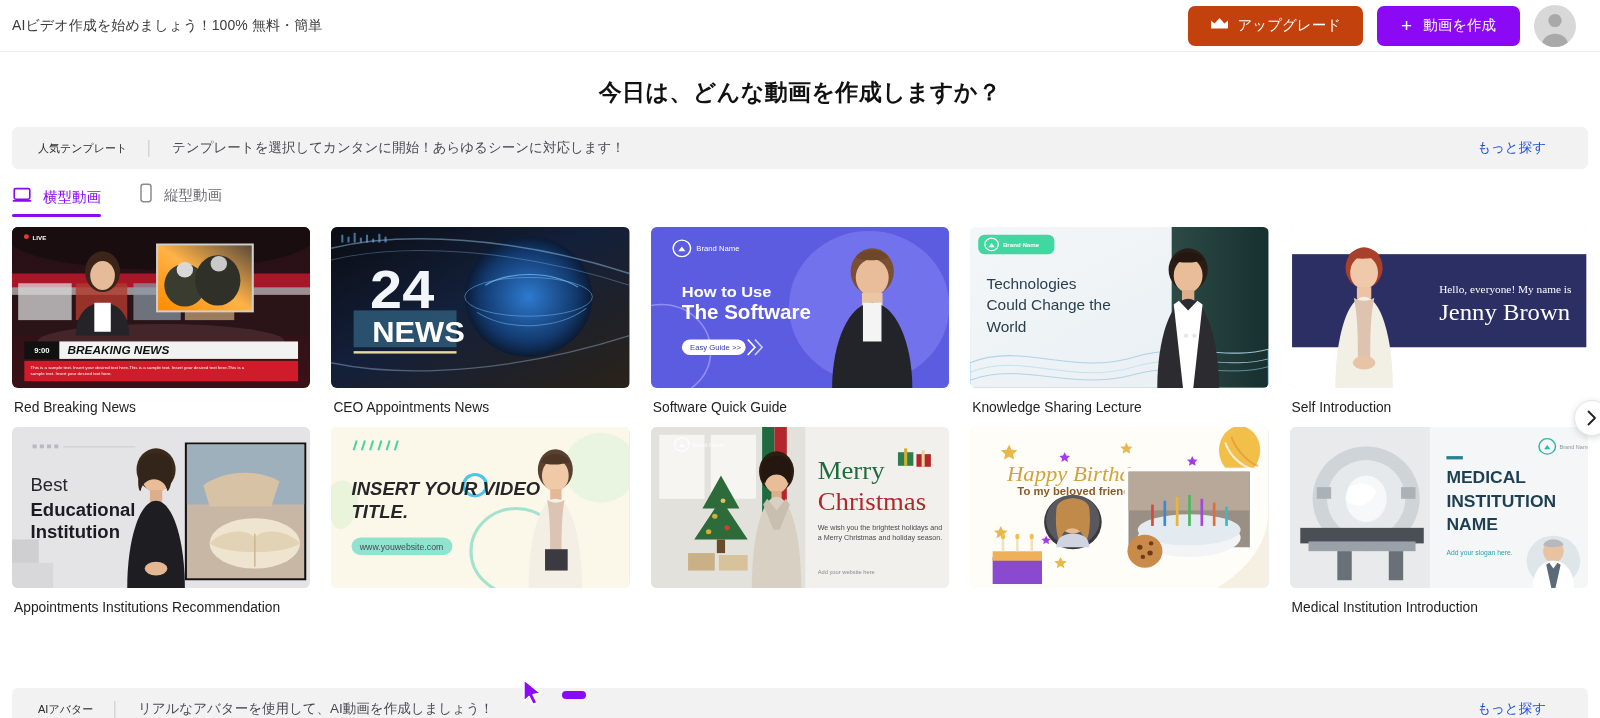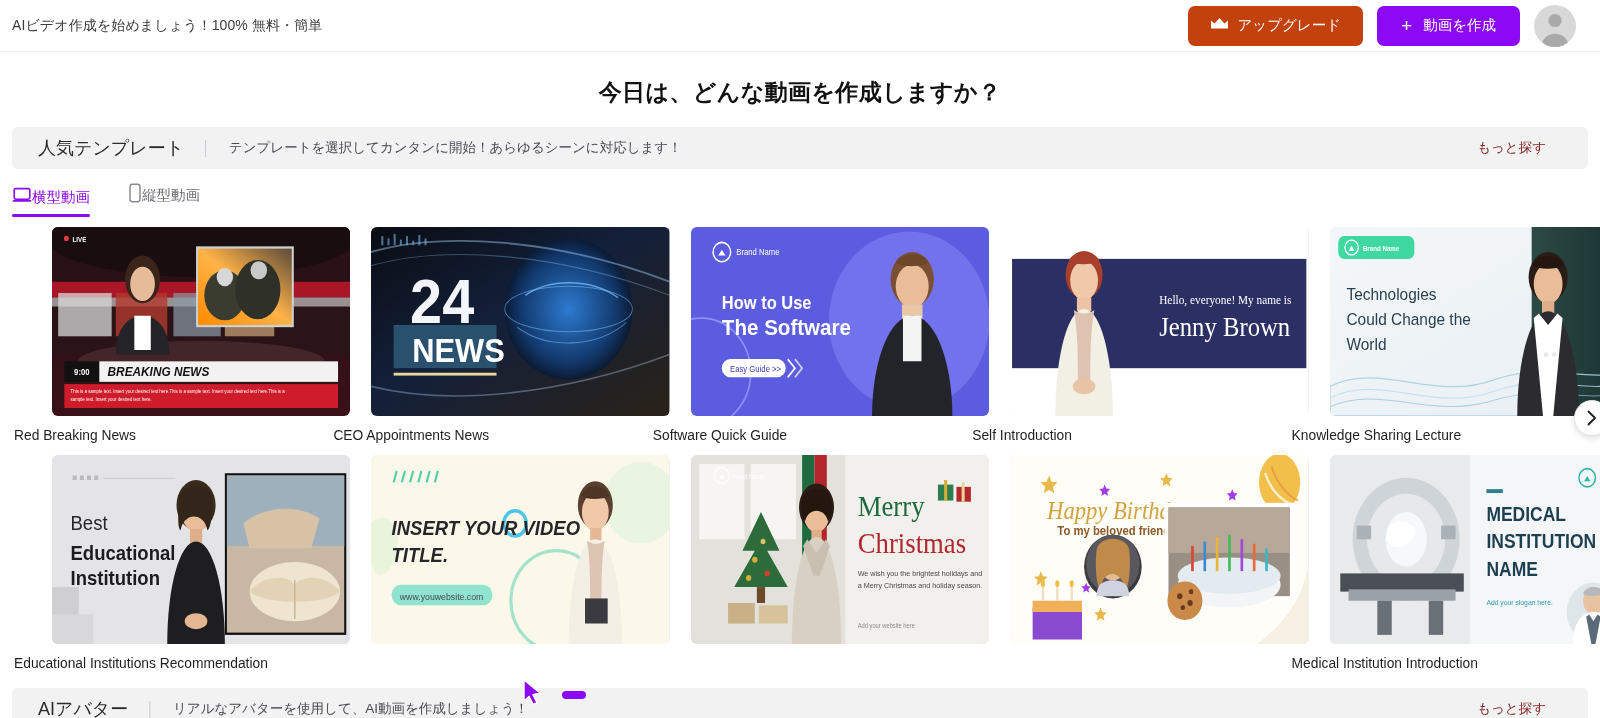--- a/index.html
+++ b/index.html
@@ -85,55 +85,55 @@
   .section-banner {
     margin: 0 12px;
     height: 42px;
     background: #f2f2f3;
     border-radius: 6px;
     display: flex;
     align-items: center;
     padding: 0 18px 0 26px;
   }
   .banner-title {
-    font-size: 18px;
+    font-size: 11px;
     color: #2b2b2b;
     white-space: nowrap;
   }
   .banner-sep {
     color: #c9c9cf;
     margin: 0 18px;
     font-size: 14px;
   }
   .banner-sub {
     font-size: 13.5px;
     color: #4a4a52;
     white-space: nowrap;
   }
   .banner-more {
     margin-left: auto;
     font-size: 13.5px;
-    color: #7f1d1d;
+    color: #1d4ed8;
     cursor: pointer;
     padding-right: 24px;
     white-space: nowrap;
   }
 
   
   .tabs {
     display: flex;
     align-items: flex-end;
     gap: 38px;
     padding: 16px 0 0 12px;
     height: 48px;
   }
   .tab {
     display: flex;
     align-items: center;
-    gap: 0;
+    gap: 11px;
     padding-bottom: 10px;
     cursor: pointer;
     position: relative;
   }
   .tab-label { font-size: 14.5px; white-space: nowrap; }
   .tab.active .tab-label { color: #8b09f5; }
   .tab.inactive .tab-label { color: #6c6c74; }
   .tab.active::after {
     content: "";
     position: absolute;
@@ -148,26 +148,25 @@
     padding: 10px 12px 0 12px;
     display: grid;
     grid-template-columns: repeat(5, 1fr);
     column-gap: 21px;
     row-gap: 12px;
     position: relative;
   }
   .card { cursor: pointer; }
   .thumb {
     width: 100%;
-    height: 189px;
+    height: 161px;
     border-radius: 6px;
     overflow: hidden;
     position: relative;
     background: #e9e9ec;
-    margin-left: 40px;
   }
   .thumb svg { display: block; width: 100%; height: 100%; }
   .card-title {
     font-size: 13.8px;
     color: #1f1f1f;
     padding: 12px 2px 0;
     white-space: nowrap;
     overflow: hidden;
     text-overflow: ellipsis;
   }
@@ -395,40 +394,20 @@
         <path d="M176 166c0-48 17-88 39-88s39 40 39 88z" fill="#23242a"></path>
         <path d="M206 78h18v40h-18z" fill="#f4f4f4"></path>
       </svg>
     </div>
     <div class="card-title">Software Quick Guide</div>
   </div>
 
   <div class="card">
     <div class="thumb">
       <svg viewBox="0 0 290 166" preserveAspectRatio="none">
-        <rect width="290" height="166" fill="#ffffff"></rect>
-        <rect x="2" y="28" width="286" height="96" fill="#2b2f63"></rect>
-        <text x="145" y="68" font-family="Liberation Serif, serif" font-size="11" fill="#ffffff">Hello, everyone! My name is</text>
-        <text x="145" y="96" font-family="Liberation Serif, serif" font-size="24" fill="#ffffff">Jenny Brown</text>
-
-        <ellipse cx="72" cy="42" rx="18" ry="21" fill="#a8402a"></ellipse>
-        <ellipse cx="72" cy="47" rx="13.5" ry="17" fill="#f0c9ab"></ellipse>
-        <path d="M57 30c4-10 26-10 30 0-7 3-23 4-30 0z" fill="#a8402a"></path>
-        <rect x="65" y="62" width="14" height="12" fill="#eec3a4"></rect>
-        <path d="M44 166c0-52 12-94 28-94s28 42 28 94z" fill="#f2efe5"></path>
-        <path d="M62 73c4 18 4 44 4 62h12c0-18 0-44 4-62-6 4-14 4-20 0z" fill="#ddc3b0"></path>
-        <ellipse cx="72" cy="140" rx="11" ry="7" fill="#e8c3a6"></ellipse>
-      </svg>
-    </div>
-    <div class="card-title">Self Introduction</div>
-  </div>
-
-  <div class="card">
-    <div class="thumb">
-      <svg viewBox="0 0 290 166" preserveAspectRatio="none">
         <defs>
           <linearGradient id="g5bg" x1="0" y1="0" x2="1" y2="1">
               <stop offset="0" stop-color="#f4f7f9"></stop>
               <stop offset="1" stop-color="#e7eef3"></stop>
             </linearGradient>
           <linearGradient id="g5dark" x1="0" y1="0" x2="1" y2="0">
               <stop offset="0" stop-color="#2c4a46"></stop>
               <stop offset="1" stop-color="#17302f"></stop>
             </linearGradient>
         </defs>
@@ -451,20 +430,40 @@
         <rect x="206" y="65" width="12" height="12" fill="#ddae89"></rect>
         <path d="M182 166c0-50 13-92 30-92s30 42 30 92z" fill="#2b2b30"></path>
         <path d="M203 76l9 10 9-10 5 4-9 86h-10l-9-86z" fill="#ffffff"></path>
         <circle cx="210" cy="112" r="2.2" fill="#e8e8e8"></circle>
         <circle cx="218" cy="112" r="2.2" fill="#e8e8e8"></circle>
       </svg>
     </div>
     <div class="card-title">Knowledge Sharing Lecture</div>
   </div>
 
+  <div class="card">
+    <div class="thumb">
+      <svg viewBox="0 0 290 166" preserveAspectRatio="none">
+        <rect width="290" height="166" fill="#ffffff"></rect>
+        <rect x="2" y="28" width="286" height="96" fill="#2b2f63"></rect>
+        <text x="145" y="68" font-family="Liberation Serif, serif" font-size="11" fill="#ffffff">Hello, everyone! My name is</text>
+        <text x="145" y="96" font-family="Liberation Serif, serif" font-size="24" fill="#ffffff">Jenny Brown</text>
+
+        <ellipse cx="72" cy="42" rx="18" ry="21" fill="#a8402a"></ellipse>
+        <ellipse cx="72" cy="47" rx="13.5" ry="17" fill="#f0c9ab"></ellipse>
+        <path d="M57 30c4-10 26-10 30 0-7 3-23 4-30 0z" fill="#a8402a"></path>
+        <rect x="65" y="62" width="14" height="12" fill="#eec3a4"></rect>
+        <path d="M44 166c0-52 12-94 28-94s28 42 28 94z" fill="#f2efe5"></path>
+        <path d="M62 73c4 18 4 44 4 62h12c0-18 0-44 4-62-6 4-14 4-20 0z" fill="#ddc3b0"></path>
+        <ellipse cx="72" cy="140" rx="11" ry="7" fill="#e8c3a6"></ellipse>
+      </svg>
+    </div>
+    <div class="card-title">Self Introduction</div>
+  </div>
+
   <div class="next-arrow">
     <svg width="12" height="16" viewBox="0 0 12 16">
         <path d="M2.5 1.5L9 8l-6.5 6.5" fill="none" stroke="#1f1f1f" stroke-width="1.8" stroke-linecap="round" stroke-linejoin="round"></path>
       </svg>
   </div>
 
   <div class="card">
     <div class="thumb">
       <svg viewBox="0 0 290 166" preserveAspectRatio="none">
         <rect width="290" height="166" fill="#e4e4e6"></rect>
@@ -490,21 +489,21 @@
         <path d="M236 110v34" stroke="#c9b492" stroke-width="1.4"></path>
 
         <ellipse cx="140" cy="44" rx="19" ry="22" fill="#3a2a1c"></ellipse>
         <ellipse cx="140" cy="50" rx="14" ry="17.5" fill="#e9bd97"></ellipse>
         <path d="M125 36c4-12 26-12 30 0 2 20-2 30-4 30-3-16-23-16-26 0-2 0-4-10 0-30z" fill="#33251a"></path>
         <rect x="134" y="65" width="12" height="12" fill="#ddae89"></rect>
         <path d="M112 166c0-50 12-90 28-90s28 40 28 90z" fill="#1e1e22"></path>
         <ellipse cx="140" cy="146" rx="11" ry="7" fill="#e4b793"></ellipse>
       </svg>
     </div>
-    <div class="card-title">Educational Institutions Recommendation</div>
+    <div class="card-title">Appointments Institutions Recommendation</div>
   </div>
 
   <div class="card">
     <div class="thumb">
       <svg viewBox="0 0 290 166" preserveAspectRatio="none">
         <rect width="290" height="166" fill="#fbf8ea"></rect>
         <path d="M0 60c18-16 34 10 22 34-10 20-30 16-22-34z" fill="#e8f3d8" opacity=".9"></path>
         <circle cx="262" cy="42" r="36" fill="#e6f4df" opacity=".85"></circle>
         <circle cx="180" cy="128" r="44" fill="none" stroke="#7fd9c0" stroke-width="3" opacity=".7"></circle>
         <g stroke="#4dd0a8" stroke-width="2">

